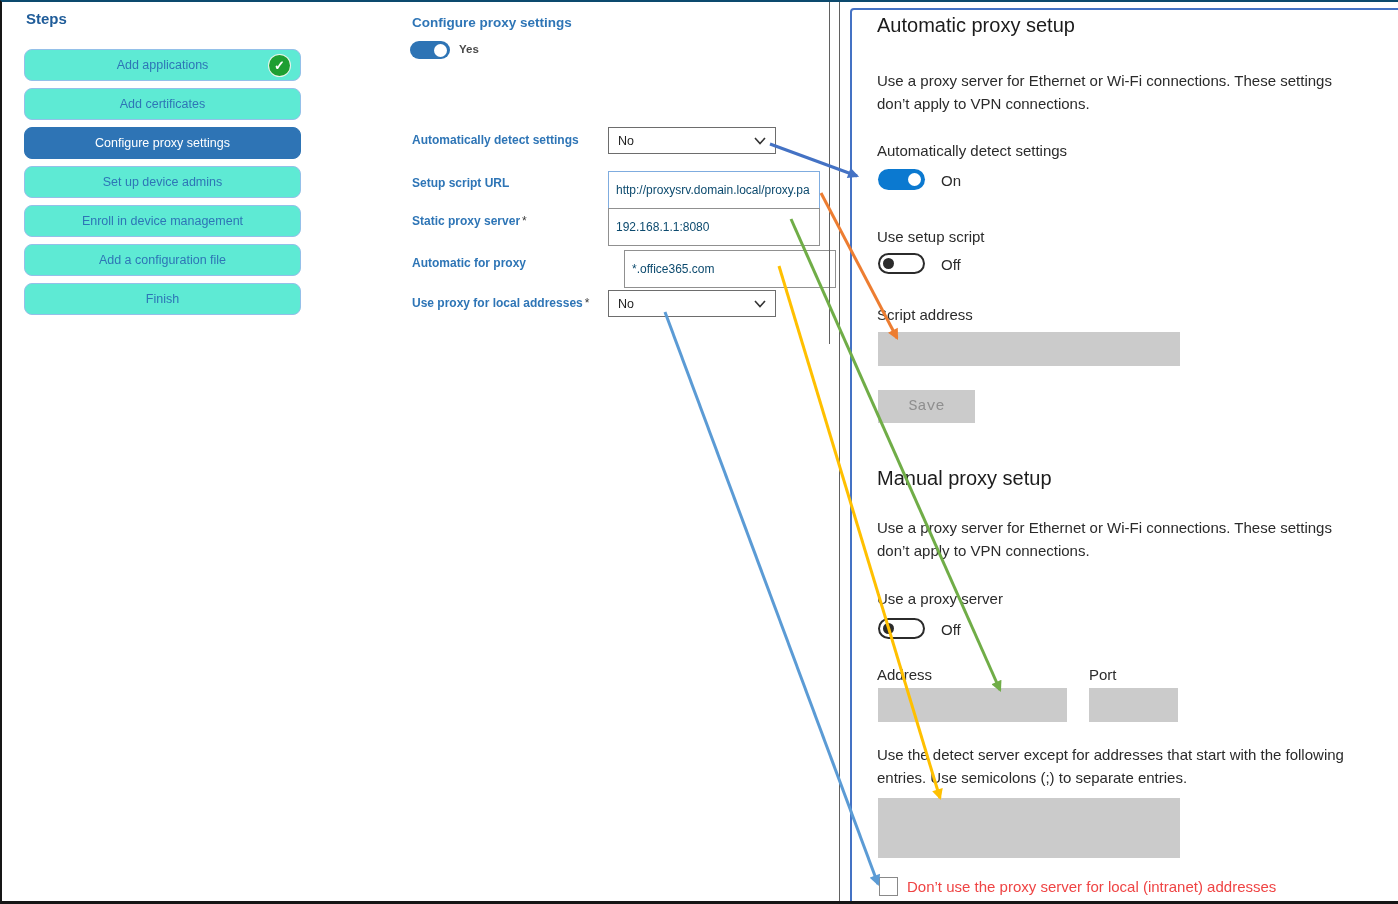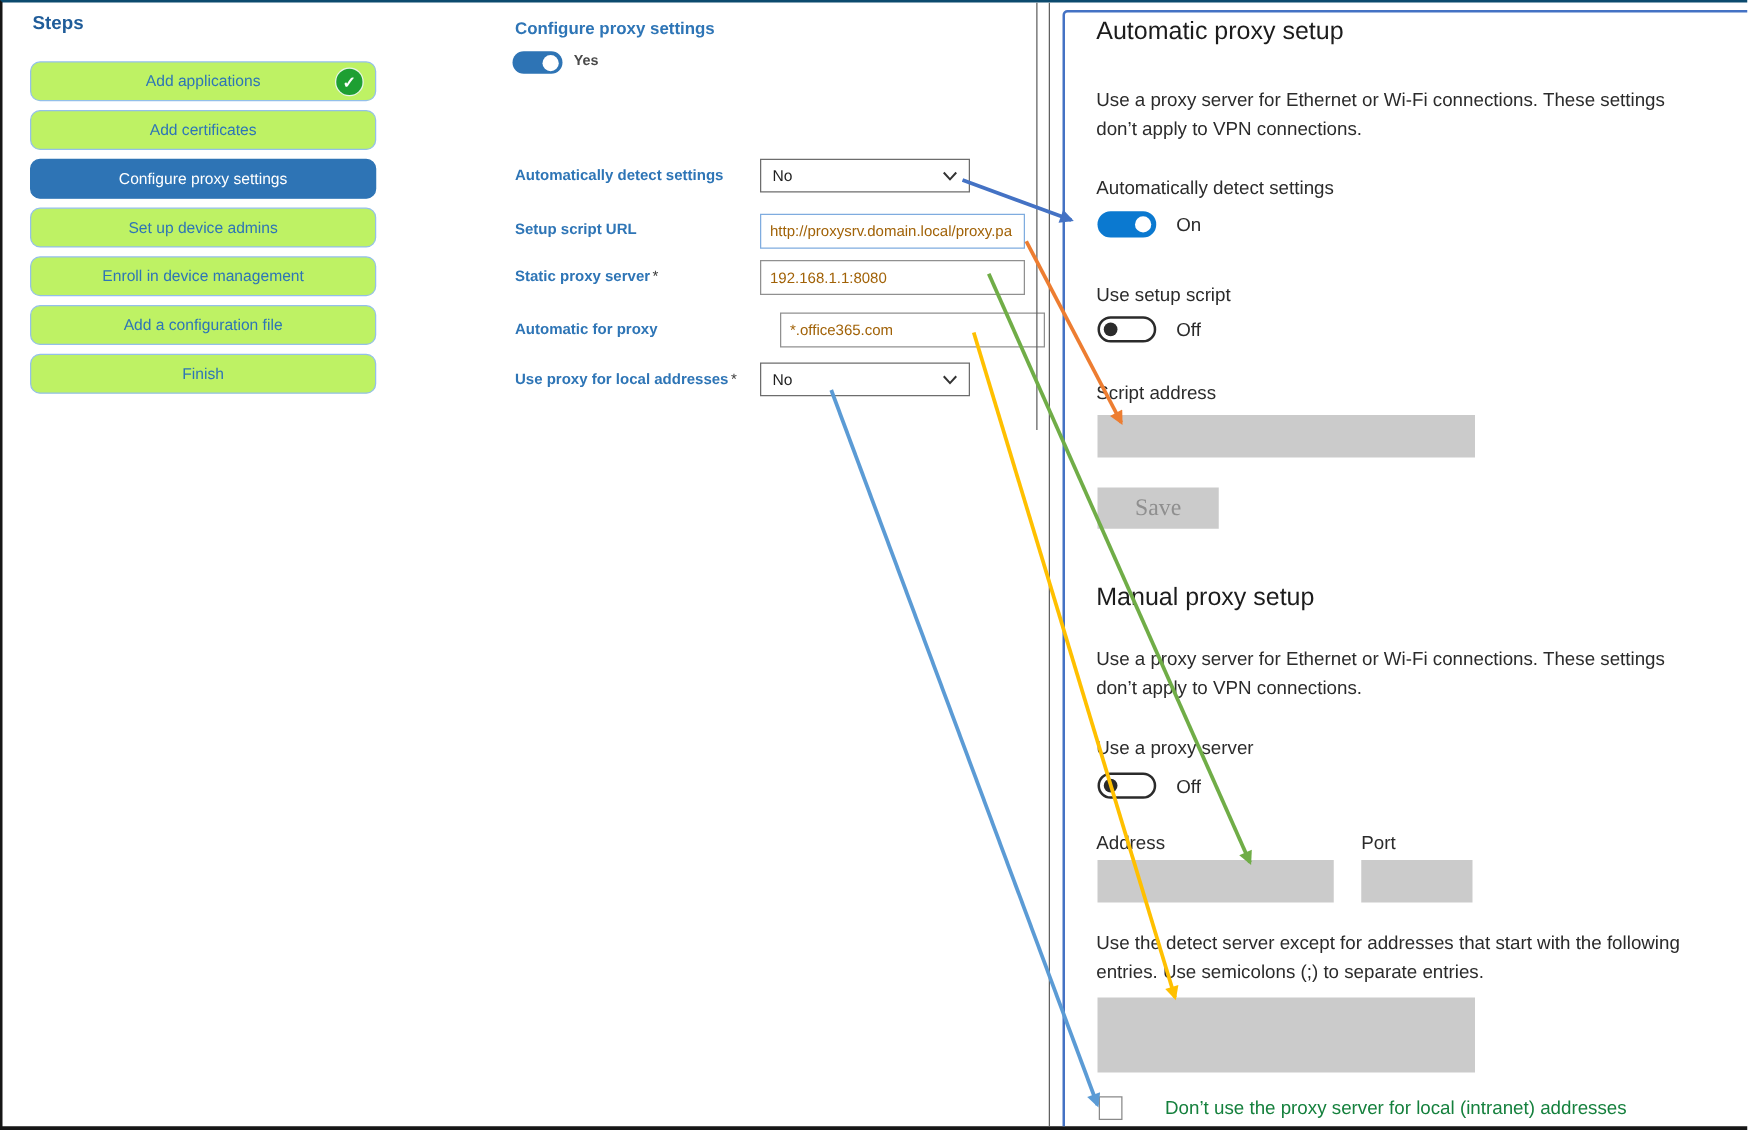--- a/index.html
+++ b/index.html
@@ -6,21 +6,21 @@
   .page{
     position:relative;width:1398px;height:904px;box-sizing:border-box;
     border-left:2px solid #161616;border-top:2px solid #0c4a6e;border-bottom:3px solid #161616;
     background:#fff;overflow:hidden;
     font-family:"Liberation Sans", sans-serif;color:#222;
   }
   
   .steps-title{position:absolute;left:24px;top:8px;font-size:15px;font-weight:700;color:#1F5C99;}
   .step-btn{
     position:absolute;left:22px;width:277px;height:32px;box-sizing:border-box;
-    border:1px solid #94C0E9;border-radius:8px;background:#bef264;color:#2E75B6;
+    border:1px solid #94C0E9;border-radius:8px;background:#5eead4;color:#2E75B6;
     font-size:12.5px;display:flex;align-items:center;justify-content:center;cursor:pointer;
     font-family:"Liberation Sans", sans-serif;
   }
   .step-btn.active{background:#2E74B5;border-color:#2E74B5;color:#fff;}
   .check-badge{
     position:absolute;right:10px;top:5px;width:21px;height:21px;border-radius:50%;
     background:#1E9F32;color:#fff;font-size:13px;font-weight:700;
     display:flex;align-items:center;justify-content:center;box-shadow:0 0 0 1px #e9f5e9;
   }
   
@@ -29,22 +29,22 @@
   .mini-toggle::after{content:"";position:absolute;right:3px;top:2.5px;width:13px;height:13px;border-radius:50%;background:#fff;}
   .yes-label{position:absolute;left:457px;top:41px;font-size:11.5px;font-weight:700;color:#4a4a4a;}
   .f-label{position:absolute;left:410px;font-size:12px;font-weight:700;color:#2E75B6;white-space:nowrap;}
   .f-label .req{color:#3b3b3b;margin-left:2px;font-weight:400;}
   .f-select{
     position:absolute;left:606px;width:168px;height:27px;box-sizing:border-box;border:1px solid #6d6d6d;
     background:#fff;display:flex;align-items:center;padding-left:9px;font-size:12.5px;color:#1f1f1f;cursor:pointer;
   }
   .f-select svg{position:absolute;right:9px;top:9px;}
   .f-input{
-    position:absolute;left:606px;width:212px;height:28px;box-sizing:border-box;border:1px solid #909090;
-    background:#fff;font-size:12px;color:#a16207;padding:0 4px 0 7px;outline:none;
+    position:absolute;left:606px;width:212px;height:38px;box-sizing:border-box;border:1px solid #909090;
+    background:#fff;font-size:12px;color:#0c4a6e;padding:0 4px 0 7px;outline:none;
     font-family:"Liberation Sans", sans-serif;
   }
   .f-input.focus{border-color:#7FACDF;}
   
   .vline{position:absolute;width:1px;background:#616161;}
   .panel-frame{
     position:absolute;left:848px;top:6px;width:562px;height:912px;box-sizing:border-box;
     border:2px solid #4472C4;border-radius:4px;
   }
   
@@ -52,24 +52,24 @@
   .rp-p{position:absolute;width:485px;font-size:15px;line-height:1.5;color:#2b2b2b;}
   .rp-label{position:absolute;font-size:15px;color:#2b2b2b;white-space:nowrap;}
   .win-toggle{position:absolute;width:47px;height:21px;border-radius:11px;box-sizing:border-box;cursor:pointer;}
   .win-toggle.on{background:#0B79D0;}
   .win-toggle.on::after{content:"";position:absolute;right:4px;top:4px;width:13px;height:13px;border-radius:50%;background:#fff;}
   .win-toggle.off{background:#fff;border:2px solid #2b2b2b;}
   .win-toggle.off::after{content:"";position:absolute;left:3px;top:3px;width:11px;height:11px;border-radius:50%;background:#2b2b2b;}
   .gray-field{position:absolute;background:#CBCBCB;cursor:text;}
   .save-btn{
     position:absolute;left:876px;top:388px;width:97px;height:33px;background:#CBCBCB;border:none;
-    font-size:19px;color:#8f8f8f;cursor:pointer;font-family:Liberation Serif, serif;
+    font-size:15px;color:#8f8f8f;cursor:pointer;font-family:Liberation Mono, monospace;
   }
   .cbx{position:absolute;left:877px;top:875px;width:19px;height:19px;box-sizing:border-box;border:1px solid #898989;background:#fff;cursor:pointer;}
-  .cbx-label{position:absolute;left:930px;top:876px;font-size:15px;color:#15803d;white-space:nowrap;}
+  .cbx-label{position:absolute;left:905px;top:876px;font-size:15px;color:#ef4444;white-space:nowrap;}
   
   .arrows{position:absolute;left:0;top:0;pointer-events:none;}
 </style>
 </head>
 <body>
 
 <div class="page">
 
   <div class="steps-title">Steps</div>
 

